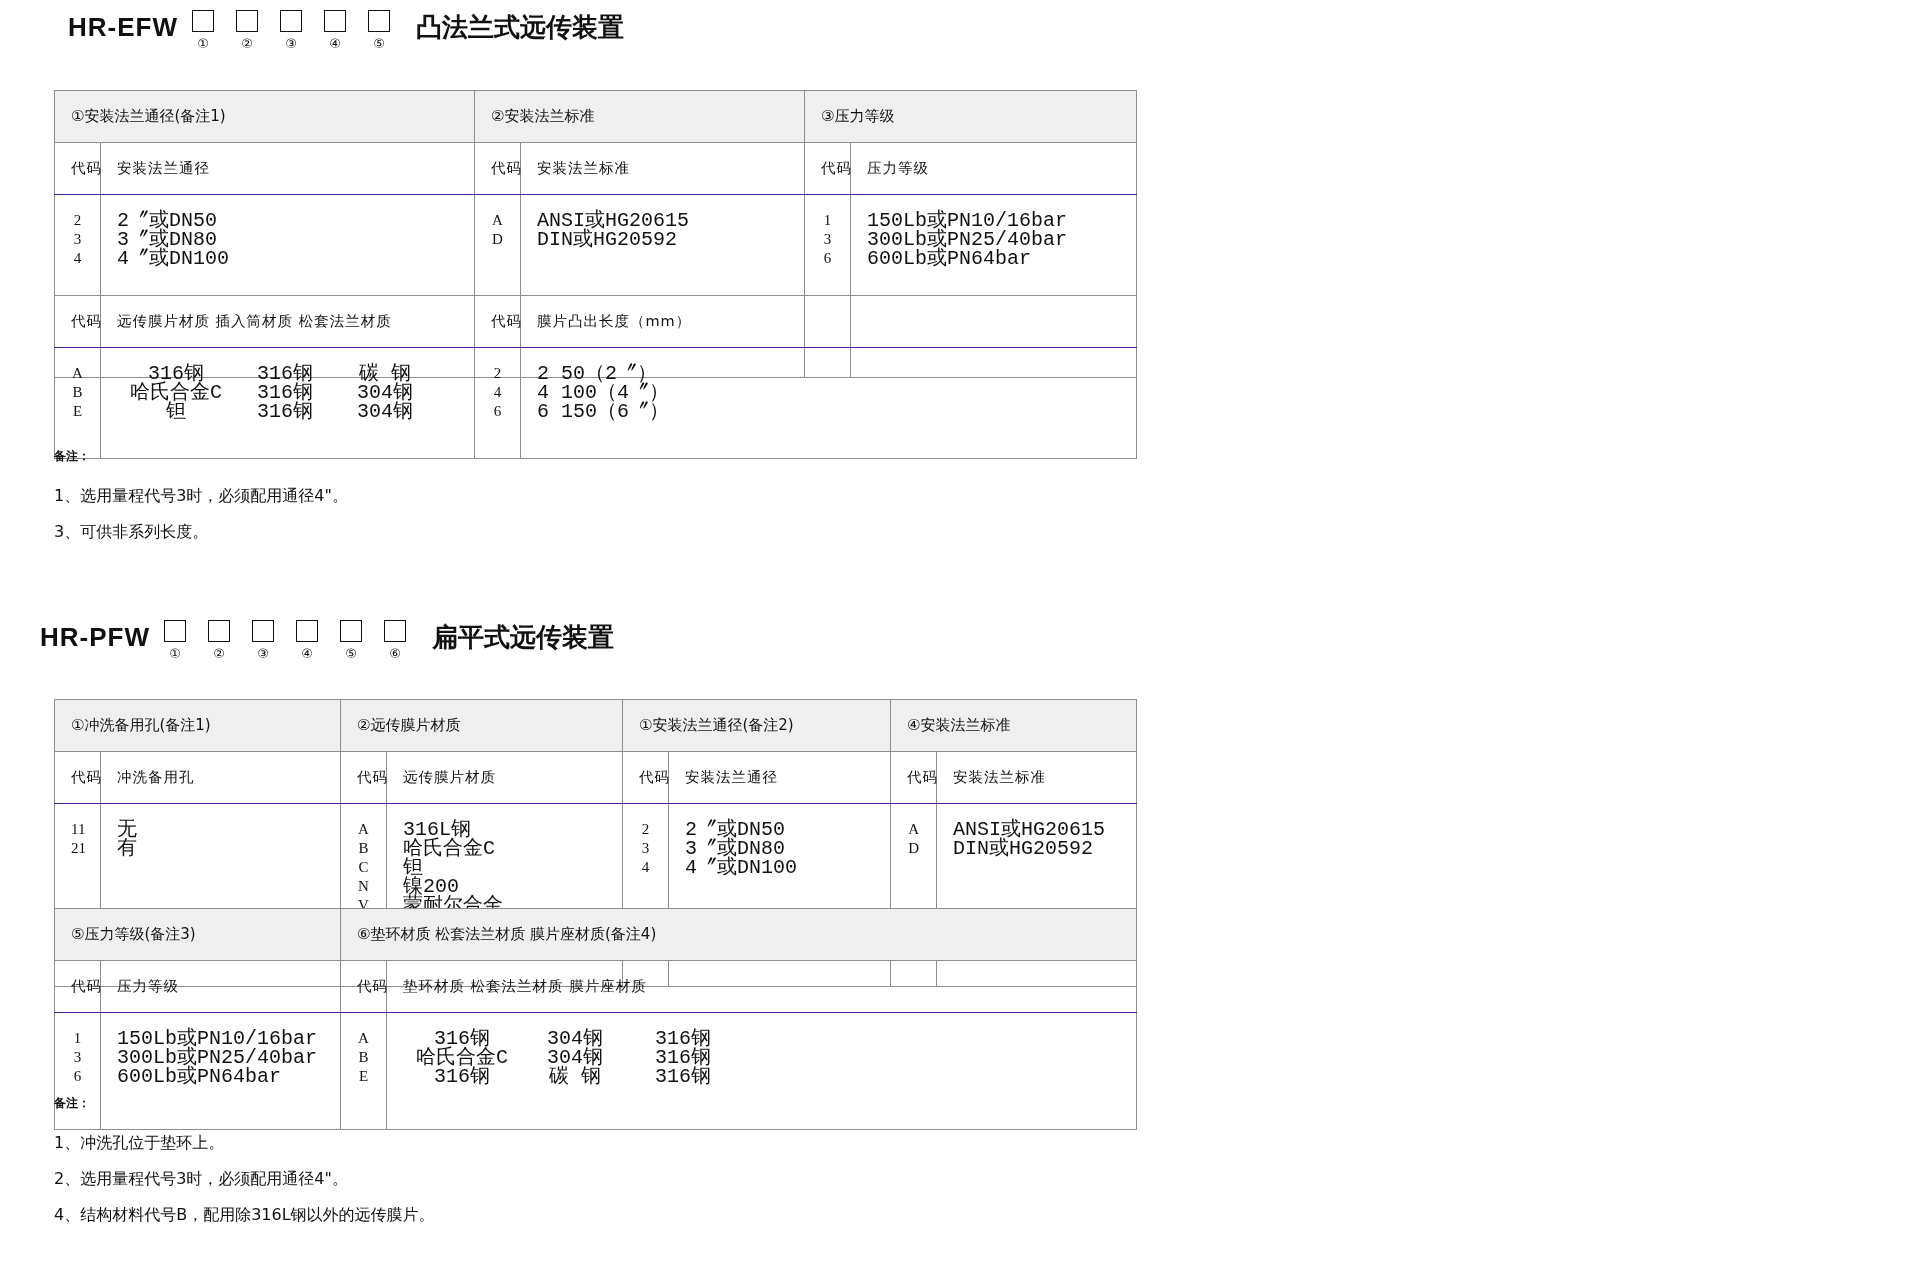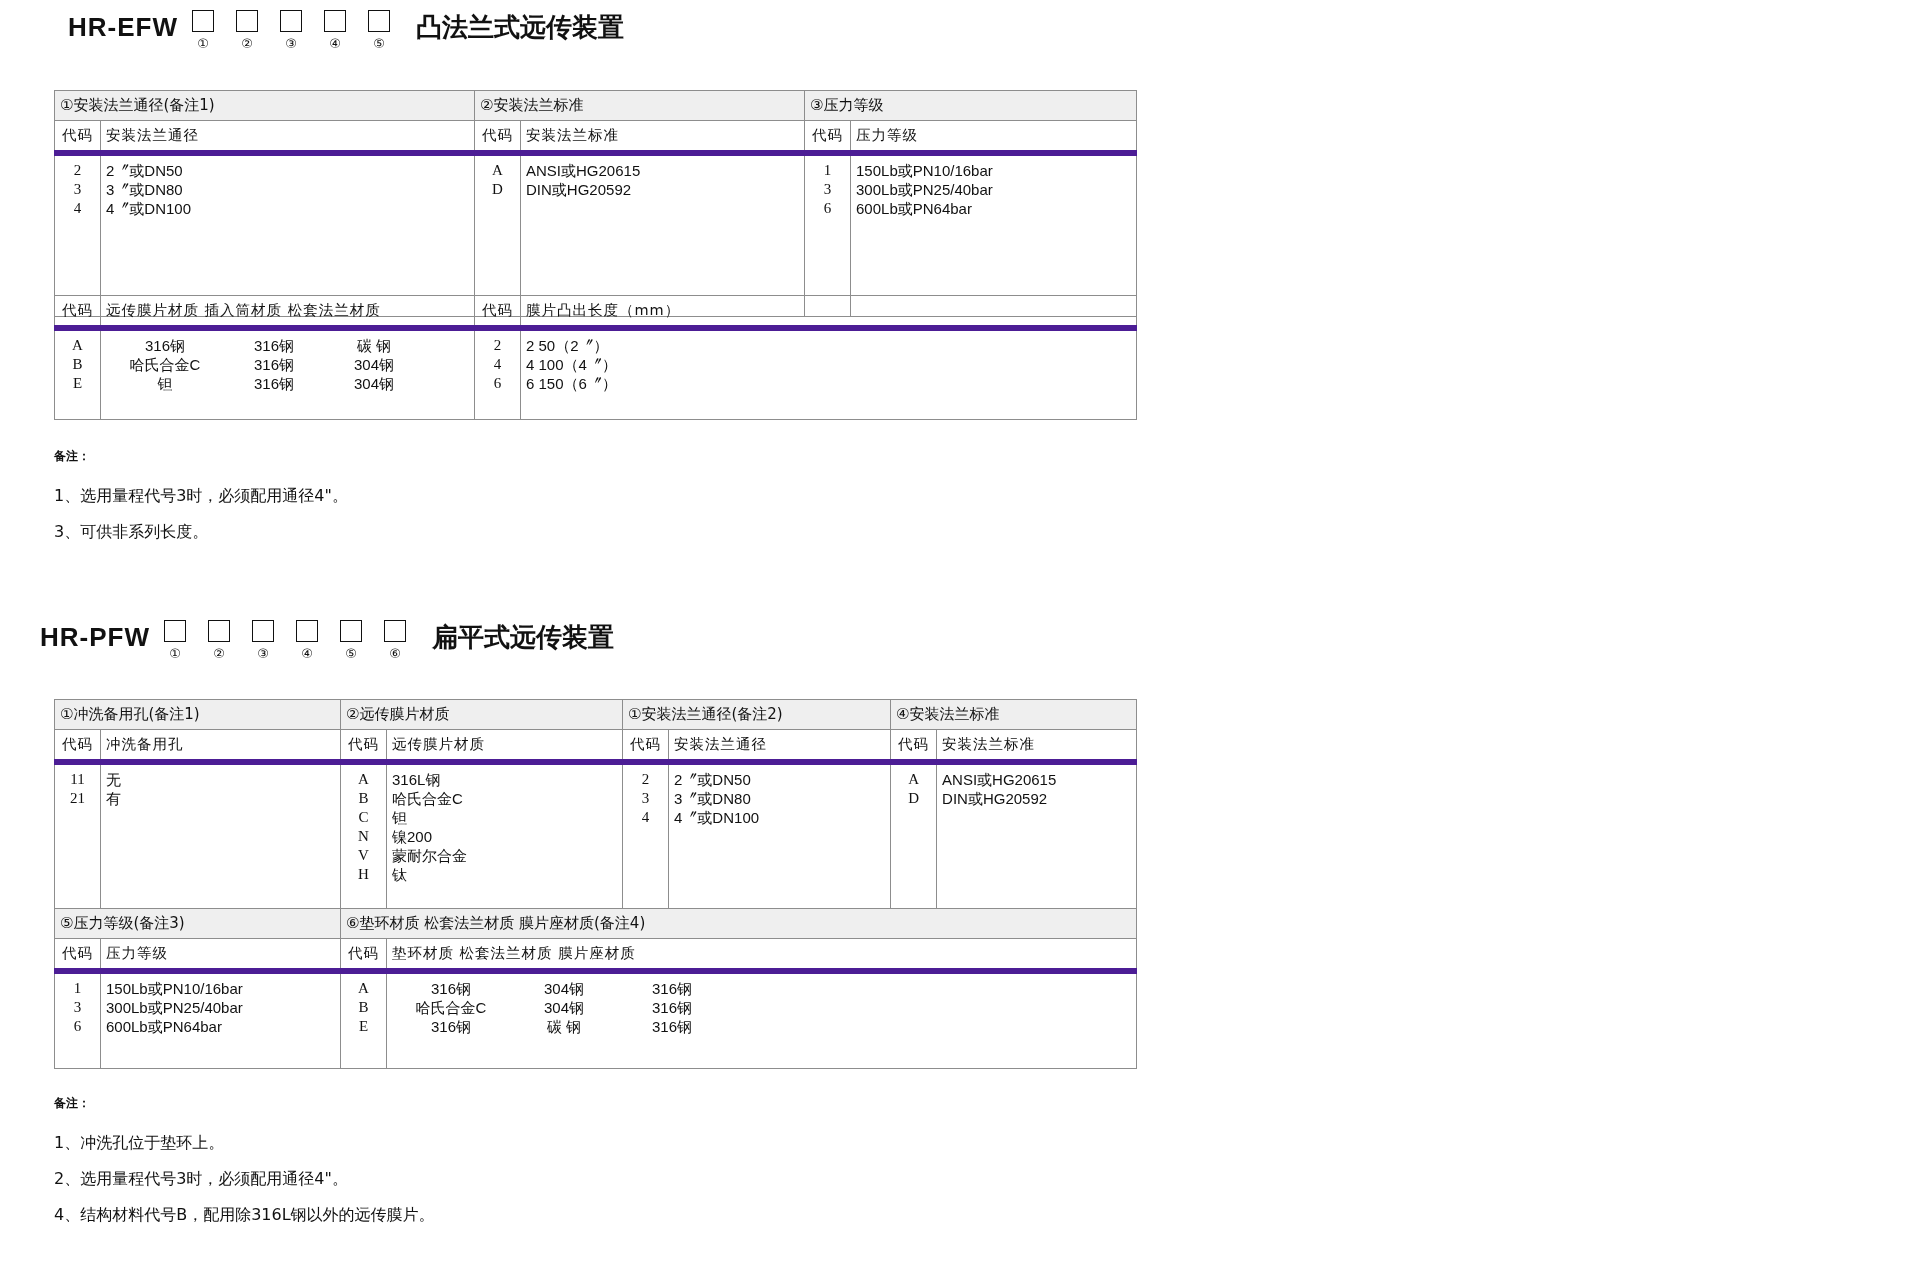--- a/index.html
+++ b/index.html
@@ -71,31 +71,31 @@
 
   
   .spec-table {
     border-collapse: collapse;
     table-layout: fixed;
     font-family: "Liberation Serif", serif;
   }
   .spec-table td {
     border: 1px solid #8d8d8d;
     vertical-align: top;
-    padding: 5px;
+    padding: 16px;
   }
   .sec-head {
     background: #efefef;
     font-size: 15px;
     padding: 5px 7px 5px 8px;
     font-family: "DejaVu Sans", sans-serif;
     white-space: nowrap;
   }
   .subhead-row td {
-    border-bottom: 6px solid #4c1d95;
+    border-bottom: 1px solid #4c1d95;
   }
   .sub-code, .sub-desc {
     font-size: 14.5px;
     padding: 4px 6px 3px 6px;
     font-family: "DejaVu Sans", sans-serif;
     letter-spacing: 1px;
     white-space: nowrap;
   }
   .sub-code { text-align: center; }
   .cell-body {
@@ -104,22 +104,22 @@
   }
   .code-col {
     text-align: center;
     font-family: "Liberation Serif", serif;
   }
   .row-line {
     line-height: 19px;
     white-space: nowrap;
   }
   .mono-ser {
-    font-family: Liberation Sans, sans-serif;
-    font-size: 15px;
+    font-family: Liberation Mono, monospace;
+    font-size: 20px;
     margin-top: 12px;
   }
 
   
   .notes {
     font-family: "DejaVu Sans", sans-serif;
   }
   .notes-title {
     font-size: 12px;
     font-weight: bold;

